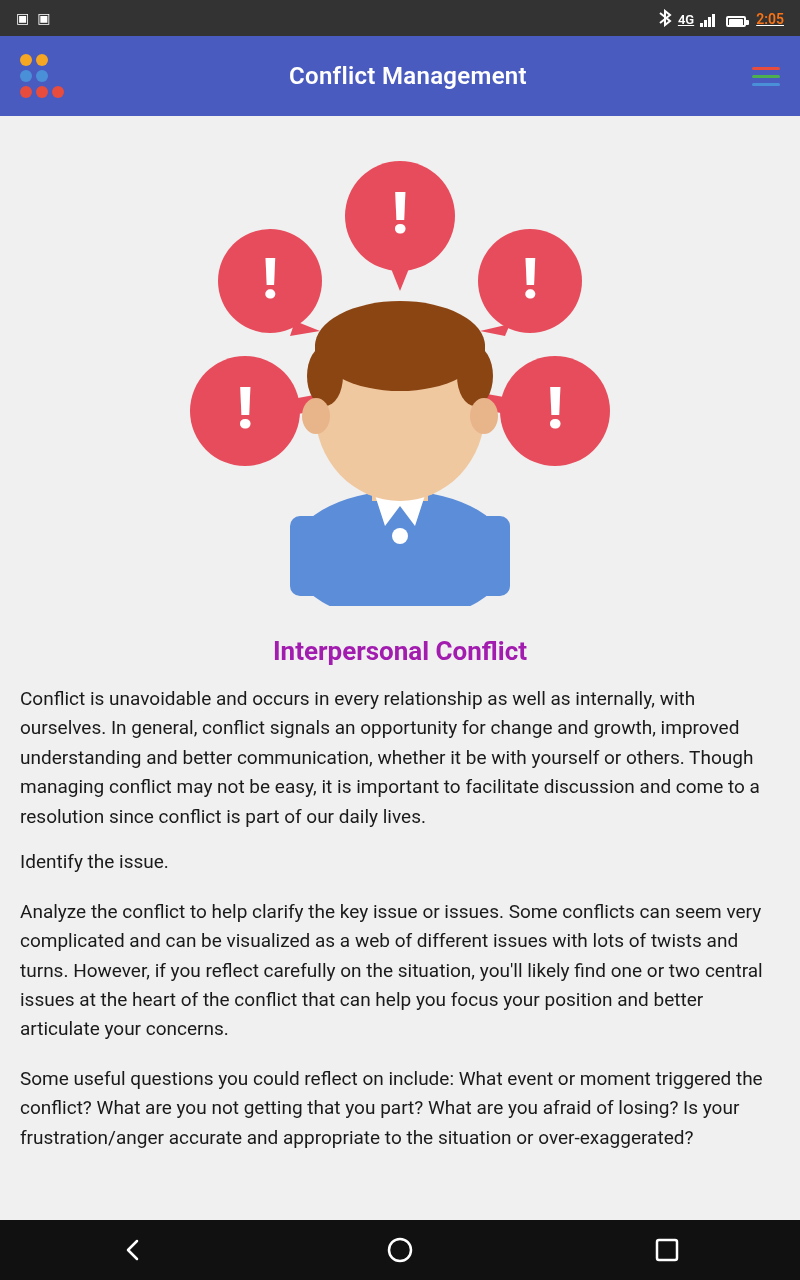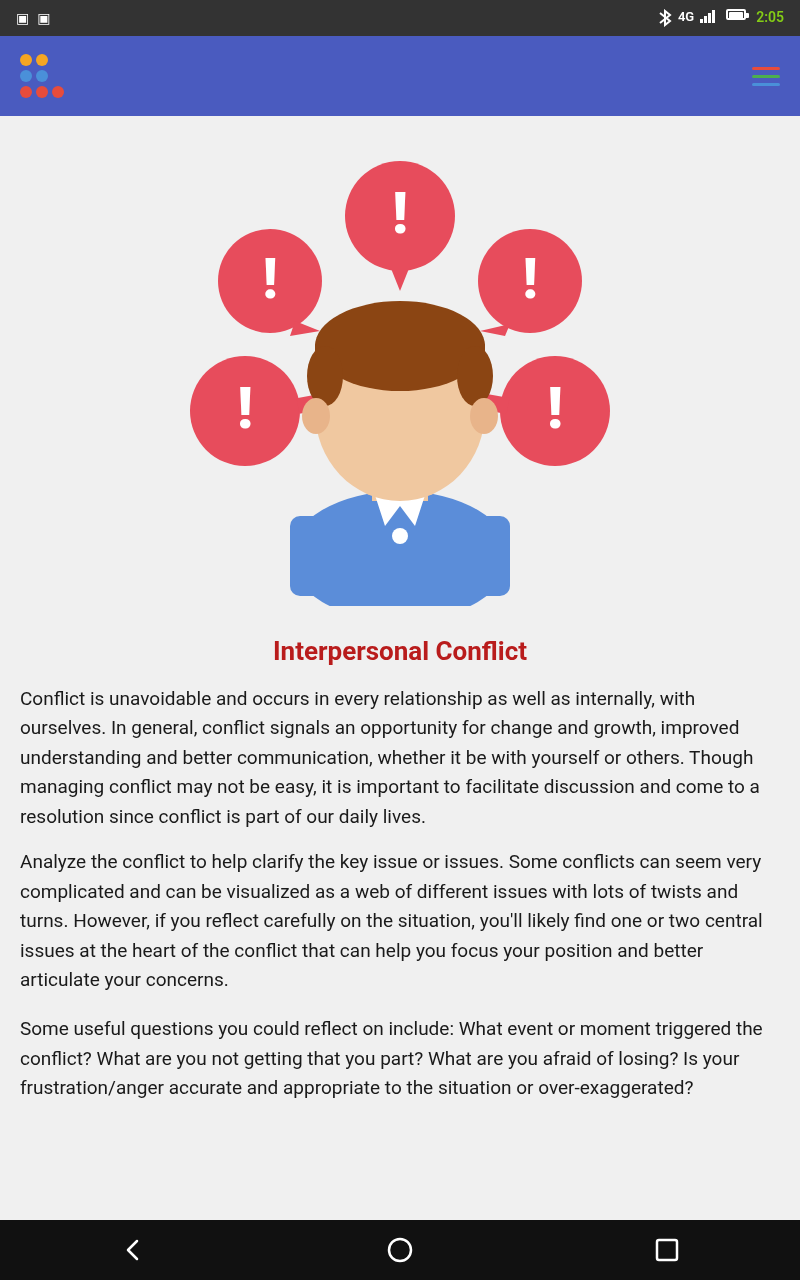--- a/index.html
+++ b/index.html
@@ -25,25 +25,26 @@
       display: flex;
       align-items: center;
       gap: 8px;
     }
     .status-icon {
       color: #fff;
       font-size: 14px;
     }
     .status-right {
       display: flex;
-      align-items: flex-start;
+      align-items: flex-end;
       gap: 6px;
       color: #fff;
       font-size: 13px;
       font-weight: 500;
+      text-decoration: underline;
     }
     .battery-icon {
       display: inline-block;
       width: 20px;
       height: 11px;
       border: 2px solid #fff;
       border-radius: 2px;
       position: relative;
       margin-left: 2px;
     }
@@ -124,21 +125,21 @@
     
     .illustration-svg {
       width: 500px;
       height: 470px;
     }
 
     
     .content-heading {
       font-size: 26px;
       font-weight: 700;
-      color: #b91c1c;
+      color: #a21caf;
       text-align: center;
       margin-bottom: 18px;
     }
 
     
     .content-text {
       font-size: 19px;
       line-height: 1.55;
       color: #1a1a1a;
       margin-bottom: 16px;
@@ -194,36 +195,37 @@
       <rect x="0" y="10" width="3" height="4" fill="white"></rect>
       <rect x="4" y="7" width="3" height="7" fill="white"></rect>
       <rect x="8" y="4" width="3" height="10" fill="white"></rect>
       <rect x="12" y="1" width="3" height="13" fill="white"></rect>
     </svg>
 
     <span class="battery-icon">
         <span class="battery-fill"></span>
       </span>
 
-    <span style="color:#84cc16;font-size:14px;font-weight:600;margin-left:4px;">2:05</span>
+    <span style="color:#f97316;font-size:14px;font-weight:600;margin-left:4px;">2:05</span>
   </div>
 </div>
 
 <div id="app-bar">
   <div class="app-logo">
     <span class="logo-dot" style="background:#f5a623;"></span>
     <span class="logo-dot" style="background:#f5a623;"></span>
     <span class="logo-dot" style="background:transparent;"></span>
     <span class="logo-dot" style="background:#4a90d9;"></span>
     <span class="logo-dot" style="background:#4a90d9;"></span>
     <span class="logo-dot" style="background:transparent;"></span>
     <span class="logo-dot" style="background:#e74c3c;"></span>
     <span class="logo-dot" style="background:#e74c3c;"></span>
     <span class="logo-dot" style="background:#e74c3c;"></span>
   </div>
+  <span class="app-title">Conflict Management</span>
   <div class="menu-icon">
     <div class="menu-line" style="background:#e74c3c;"></div>
     <div class="menu-line" style="background:#4CAF50;"></div>
     <div class="menu-line" style="background:#4a90d9;"></div>
   </div>
 </div>
 
 <div id="main-content">
 
   <div class="illustration-container">
@@ -269,20 +271,21 @@
 
       <circle cx="250" cy="400" r="8" fill="white"></circle>
 
     </svg>
   </div>
 
   <h2 class="content-heading">Interpersonal Conflict</h2>
 
   <p class="content-text">Conflict is unavoidable and occurs in every relationship as well as internally, with ourselves. In general, conflict signals an opportunity for change and growth, improved understanding and better communication, whether it be with yourself or others. Though managing conflict may not be easy, it is important to facilitate discussion and come to a resolution since conflict is part of our daily lives.</p>
 
+  <p class="section-item">Identify the issue.</p>
 
   <p class="section-item"> Analyze the conflict to help clarify the key issue or issues. Some conflicts can seem very complicated and can be visualized as a web of different issues with lots of twists and turns. However, if you reflect carefully on the situation, you'll likely find one or two central issues at the heart of the conflict that can help you focus your position and better articulate your concerns.</p>
 
   <p class="section-item"> Some useful questions you could reflect on include: What event or moment triggered the conflict? What are you not getting that you part? What are you afraid of losing? Is your frustration/anger accurate and appropriate to the situation or over-exaggerated?</p>
 
 </div>
 
 <div id="bottom-nav">
   <div class="nav-btn">
     <svg width="26" height="26" viewBox="0 0 26 26" fill="none">

